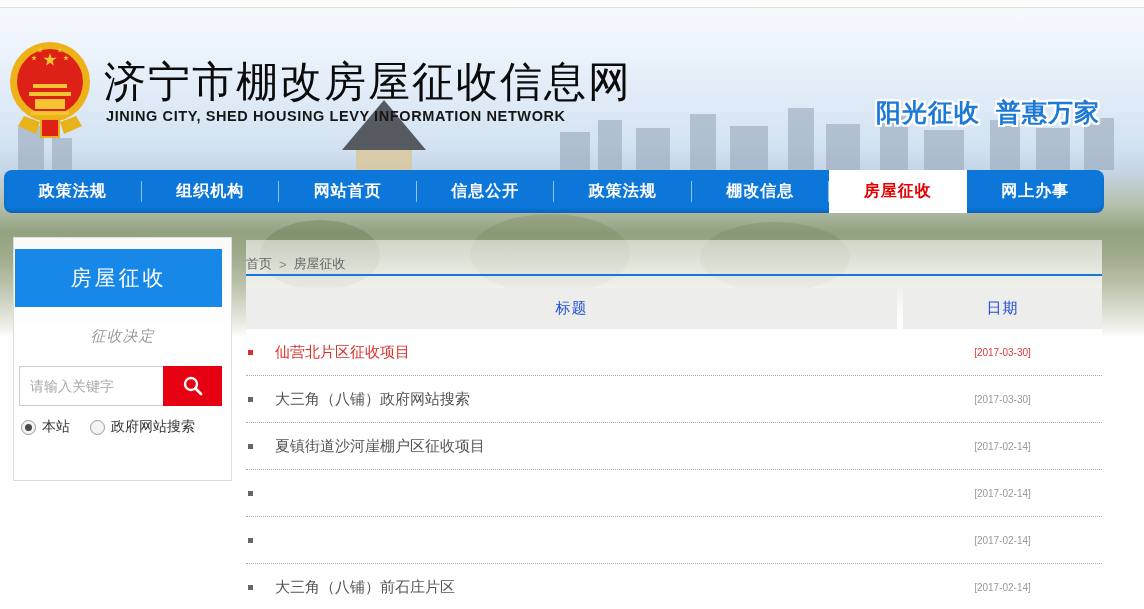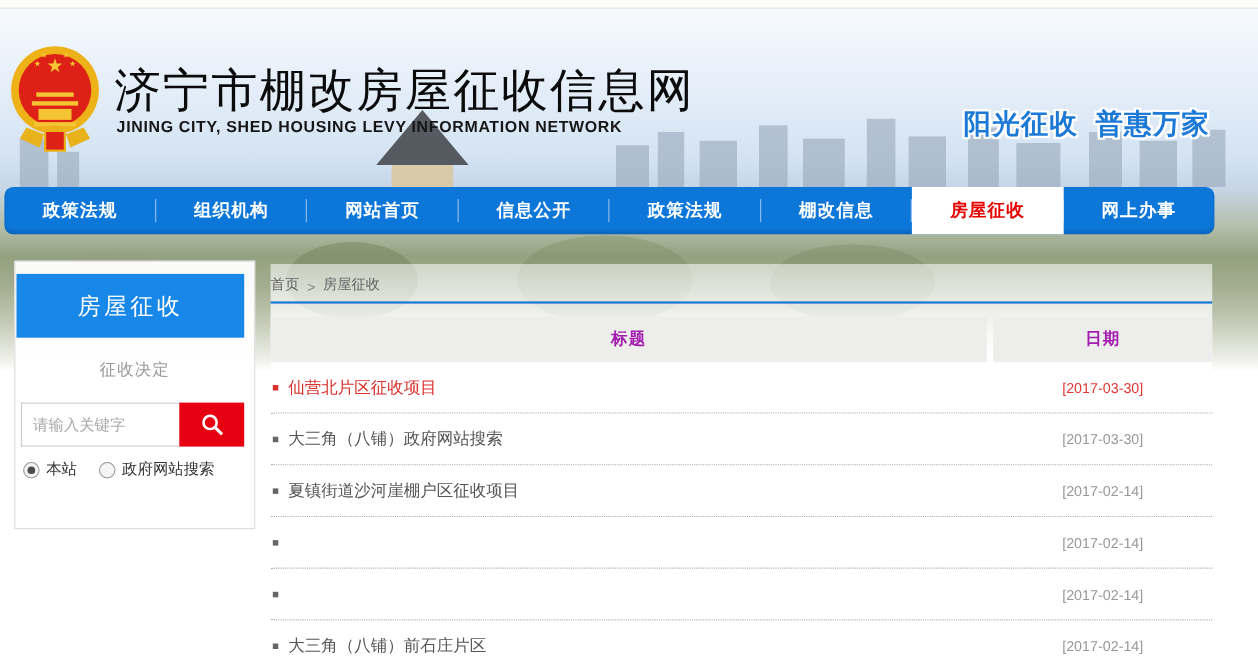--- a/index.html
+++ b/index.html
@@ -68,21 +68,21 @@
   
   .sidebar{
     position:absolute;left:13px;top:237px;width:219px;height:244px;
     background:rgba(255,255,255,.95);border:1px solid #ddd;
   }
   .side-title{
     margin:11px 9px 0 1px;height:58px;background:var(--side-blue);
     color:#fff;font-size:21px;letter-spacing:3px;
     display:flex;align-items:center;justify-content:center;
   }
-  .side-links{margin-top:6px;}
+  .side-links{margin-top:6px;font-style:italic;}
   .side-link{
     display:block;text-align:center;color:#9a9a9a;font-size:15px;
     margin-top:20px;cursor:pointer;letter-spacing:1px;
   }
   .search-row{margin:20px 9px 0 5px;display:flex;height:40px;}
   .search-input{
     flex:1;min-width:0;border:1px solid #ccc;border-right:none;outline:none;
     padding:0 10px;font-size:14px;color:#333;background:#fff;
     font-family:"Liberation Sans","DejaVu Sans",sans-serif;
   }
@@ -98,35 +98,35 @@
     display:inline-flex;align-items:center;justify-content:center;flex:none;
   }
   .radio-opt.checked .radio-dot::after{
     content:"";width:7px;height:7px;border-radius:50%;background:#4a4a4a;
   }
   
   .content{
     position:absolute;left:246px;top:240px;width:856px;height:369px;
     background:linear-gradient(180deg,rgba(255,255,255,.55) 0,rgba(255,255,255,.8) 55px,#fff 92px);
   }
-  .breadcrumb{display:flex;align-items:flex-end;gap:7px;height:28px;padding-top:20px;font-size:13px;color:#666;}
+  .breadcrumb{display:flex;align-items:center;gap:7px;height:28px;padding-top:20px;font-size:13px;color:#666;}
   .crumb{cursor:pointer;}
   .crumb-sep{color:#888;}
   .crumb-line{height:2px;background:var(--line-blue);margin-top:6px;}
   .table-head{display:flex;margin-top:12px;height:41px;}
   .th{background:#ededeb;display:flex;align-items:center;justify-content:center;
-      font-size:15px;color:#a21caf;letter-spacing:1px;font-weight:bold;}
+      font-size:15px;color:#1d4ed8;letter-spacing:1px;}
   .th-title{flex:1;}
   .th-date{width:199px;margin-left:6px;}
   
   .row{display:flex;align-items:center;height:47px;border-bottom:1px dotted #ababab;cursor:pointer;}
   .row:last-child{border-bottom:none;}
-  .row-title{flex:1;display:flex;align-items:center;gap:9px;font-size:15px;color:#555;padding-left:2px;}
+  .row-title{flex:1;display:flex;align-items:center;gap:22px;font-size:15px;color:#555;padding-left:2px;}
   .bullet{width:5px;height:5px;background:#666;flex:none;}
-  .row-date{width:199px;margin-left:6px;text-align:center;font-size:13px;color:#999;}
+  .row-date{width:199px;margin-left:6px;text-align:center;font-size:10px;color:#999;}
   .row.hot .row-title{color:var(--text-red);}
   .row.hot .bullet{background:var(--text-red);}
   .row.hot .row-date{color:#e03a35;}
 </style>
 </head>
 <body>
 
 <div class="top-strip"></div>
 
 <div class="hero">

